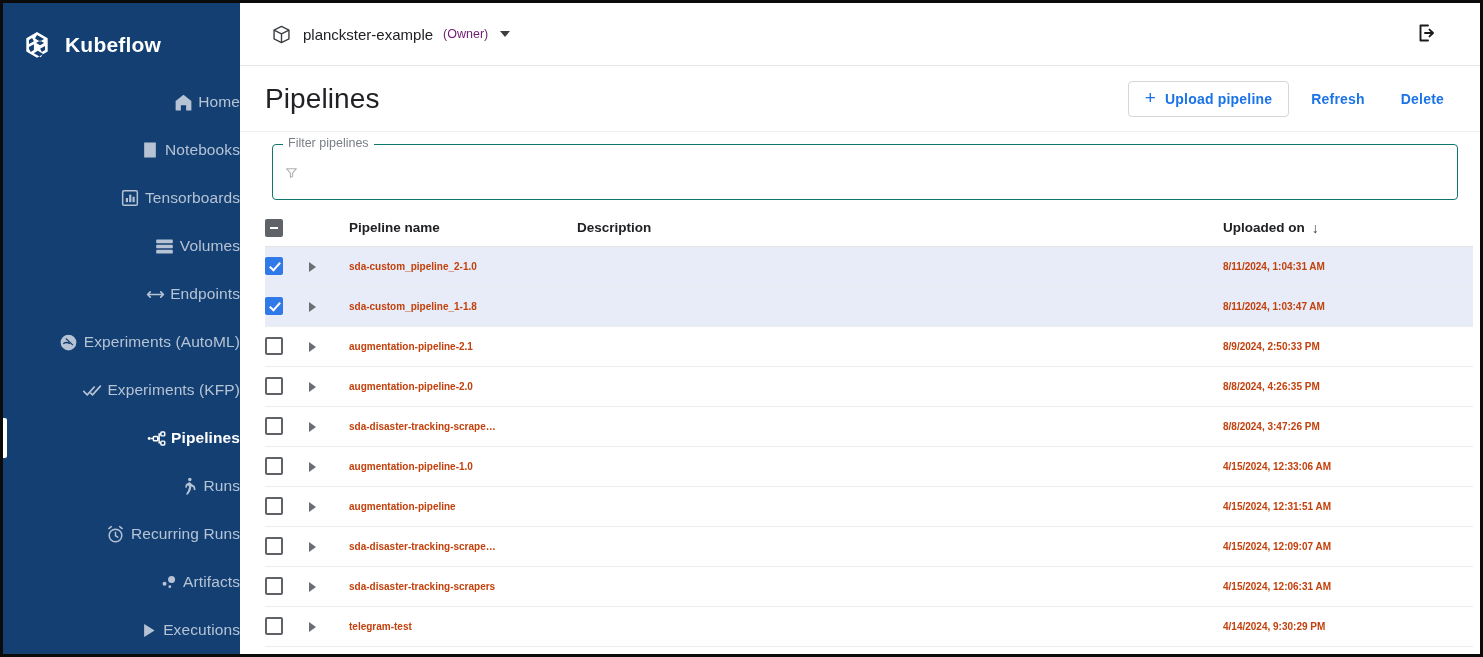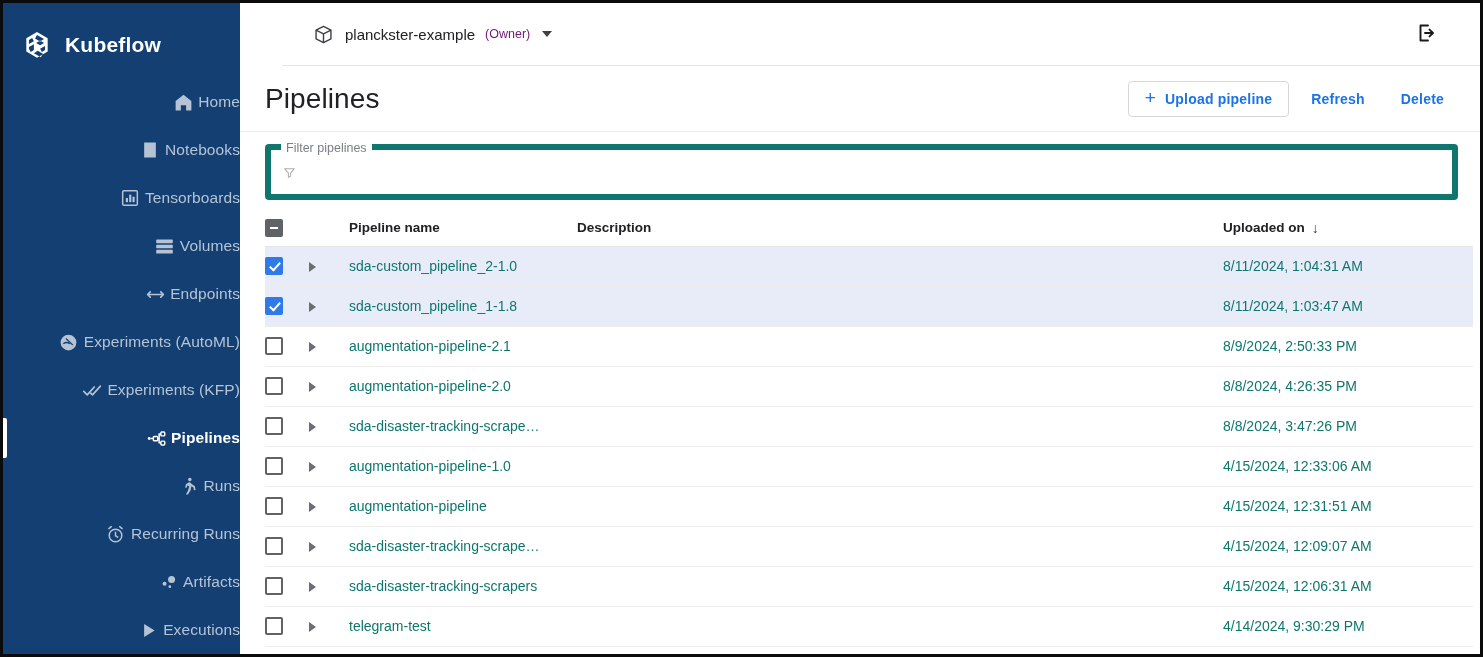--- a/index.html
+++ b/index.html
@@ -53,21 +53,20 @@
   }
 
   
   .main { flex: 1 1 auto; height: 100%; display: flex; flex-direction: column; background: #fff; min-width: 0; }
 
   .topbar {
     height: 63px; flex: 0 0 63px; background: #fff;
     border-bottom: 1px solid #e6e6e6;
     display: flex; align-items: center;
     padding: 0 36px 0 25px;
-    margin-left: 42px;
   }
   .ns-select {
     display: flex; align-items: center; gap: 10px; cursor: pointer;
     padding: 4px 6px; border-radius: 3px;
   }
   .ns-ico { width: 22px; height: 22px; flex: 0 0 22px; display: flex; align-items: center; }
   .ns-name { font-size: 15px; color: #202124; }
   .ns-role { font-size: 12.5px; color: #701a75; }
   .ns-caret {
     width: 0; height: 0; margin-left: 2px;
@@ -101,22 +100,22 @@
     height: 36px; display: inline-flex; align-items: center;
     padding: 0 14px; border: none; background: none;
     color: #1a73e8; font-size: 14px; font-weight: 700; font-family: inherit;
     cursor: pointer; letter-spacing: .2px; margin-left: 8px;
   }
 
   
   .filter-wrap { padding: 12px 22px 10px 25px; }
   .filter-field {
     position: relative; height: 56px;
-    border: 6px solid #0f766e; border-radius: 4px;
-    display: flex; align-items: center; padding: 0 12px;
+    border: 1px solid #0f766e; border-radius: 4px;
+    display: flex; align-items: center; padding: 0 12px; margin-left: 7px;
   }
   .filter-legend {
     position: absolute; top: -8px; left: 10px;
     background: #fff; padding: 0 5px;
     font-size: 12.5px; color: #7a7f86; line-height: 1;
   }
   .filter-ico { width: 14px; height: 14px; flex: 0 0 14px; display: flex; align-items: center; opacity: .55; }
   .filter-input {
     flex: 1 1 auto; border: none; outline: none; background: transparent;
     font-family: inherit; font-size: 14px; color: #202124;
@@ -137,22 +136,22 @@
     height: 36px; text-align: left; vertical-align: middle;
     font-size: 13.5px; font-weight: 700; color: #202124;
     border-bottom: 1px solid #e4e4e4; padding: 0;
   }
   .sort-head { display: inline-flex; align-items: center; gap: 7px; cursor: pointer; }
   .sort-arrow { font-size: 14px; line-height: 1; color: #3c4043; }
 
   .tbl tbody tr { height: 40px; border-bottom: 1px solid #ececec; }
   .tbl tbody tr.selected { background: #e8ecf8; }
   .tbl tbody td {
-    font-size: 14px; color: #0f766e; padding: 0; vertical-align: middle;
-    white-space: nowrap; overflow: hidden; text-overflow: ellipsis;
+    font-size: 10px; color: #c2410c; padding: 0; vertical-align: middle;
+    white-space: nowrap; overflow: hidden; text-overflow: ellipsis; font-weight: bold;
   }
   .cell-name { color: #202124; }
   .cell-date { color: #3c4043; }
 
   
   .cbx {
     width: 18px; height: 18px; border: 2px solid #5f6368; border-radius: 2px;
     background: #fff; display: inline-block; position: relative; cursor: pointer;
     vertical-align: middle;
   }

